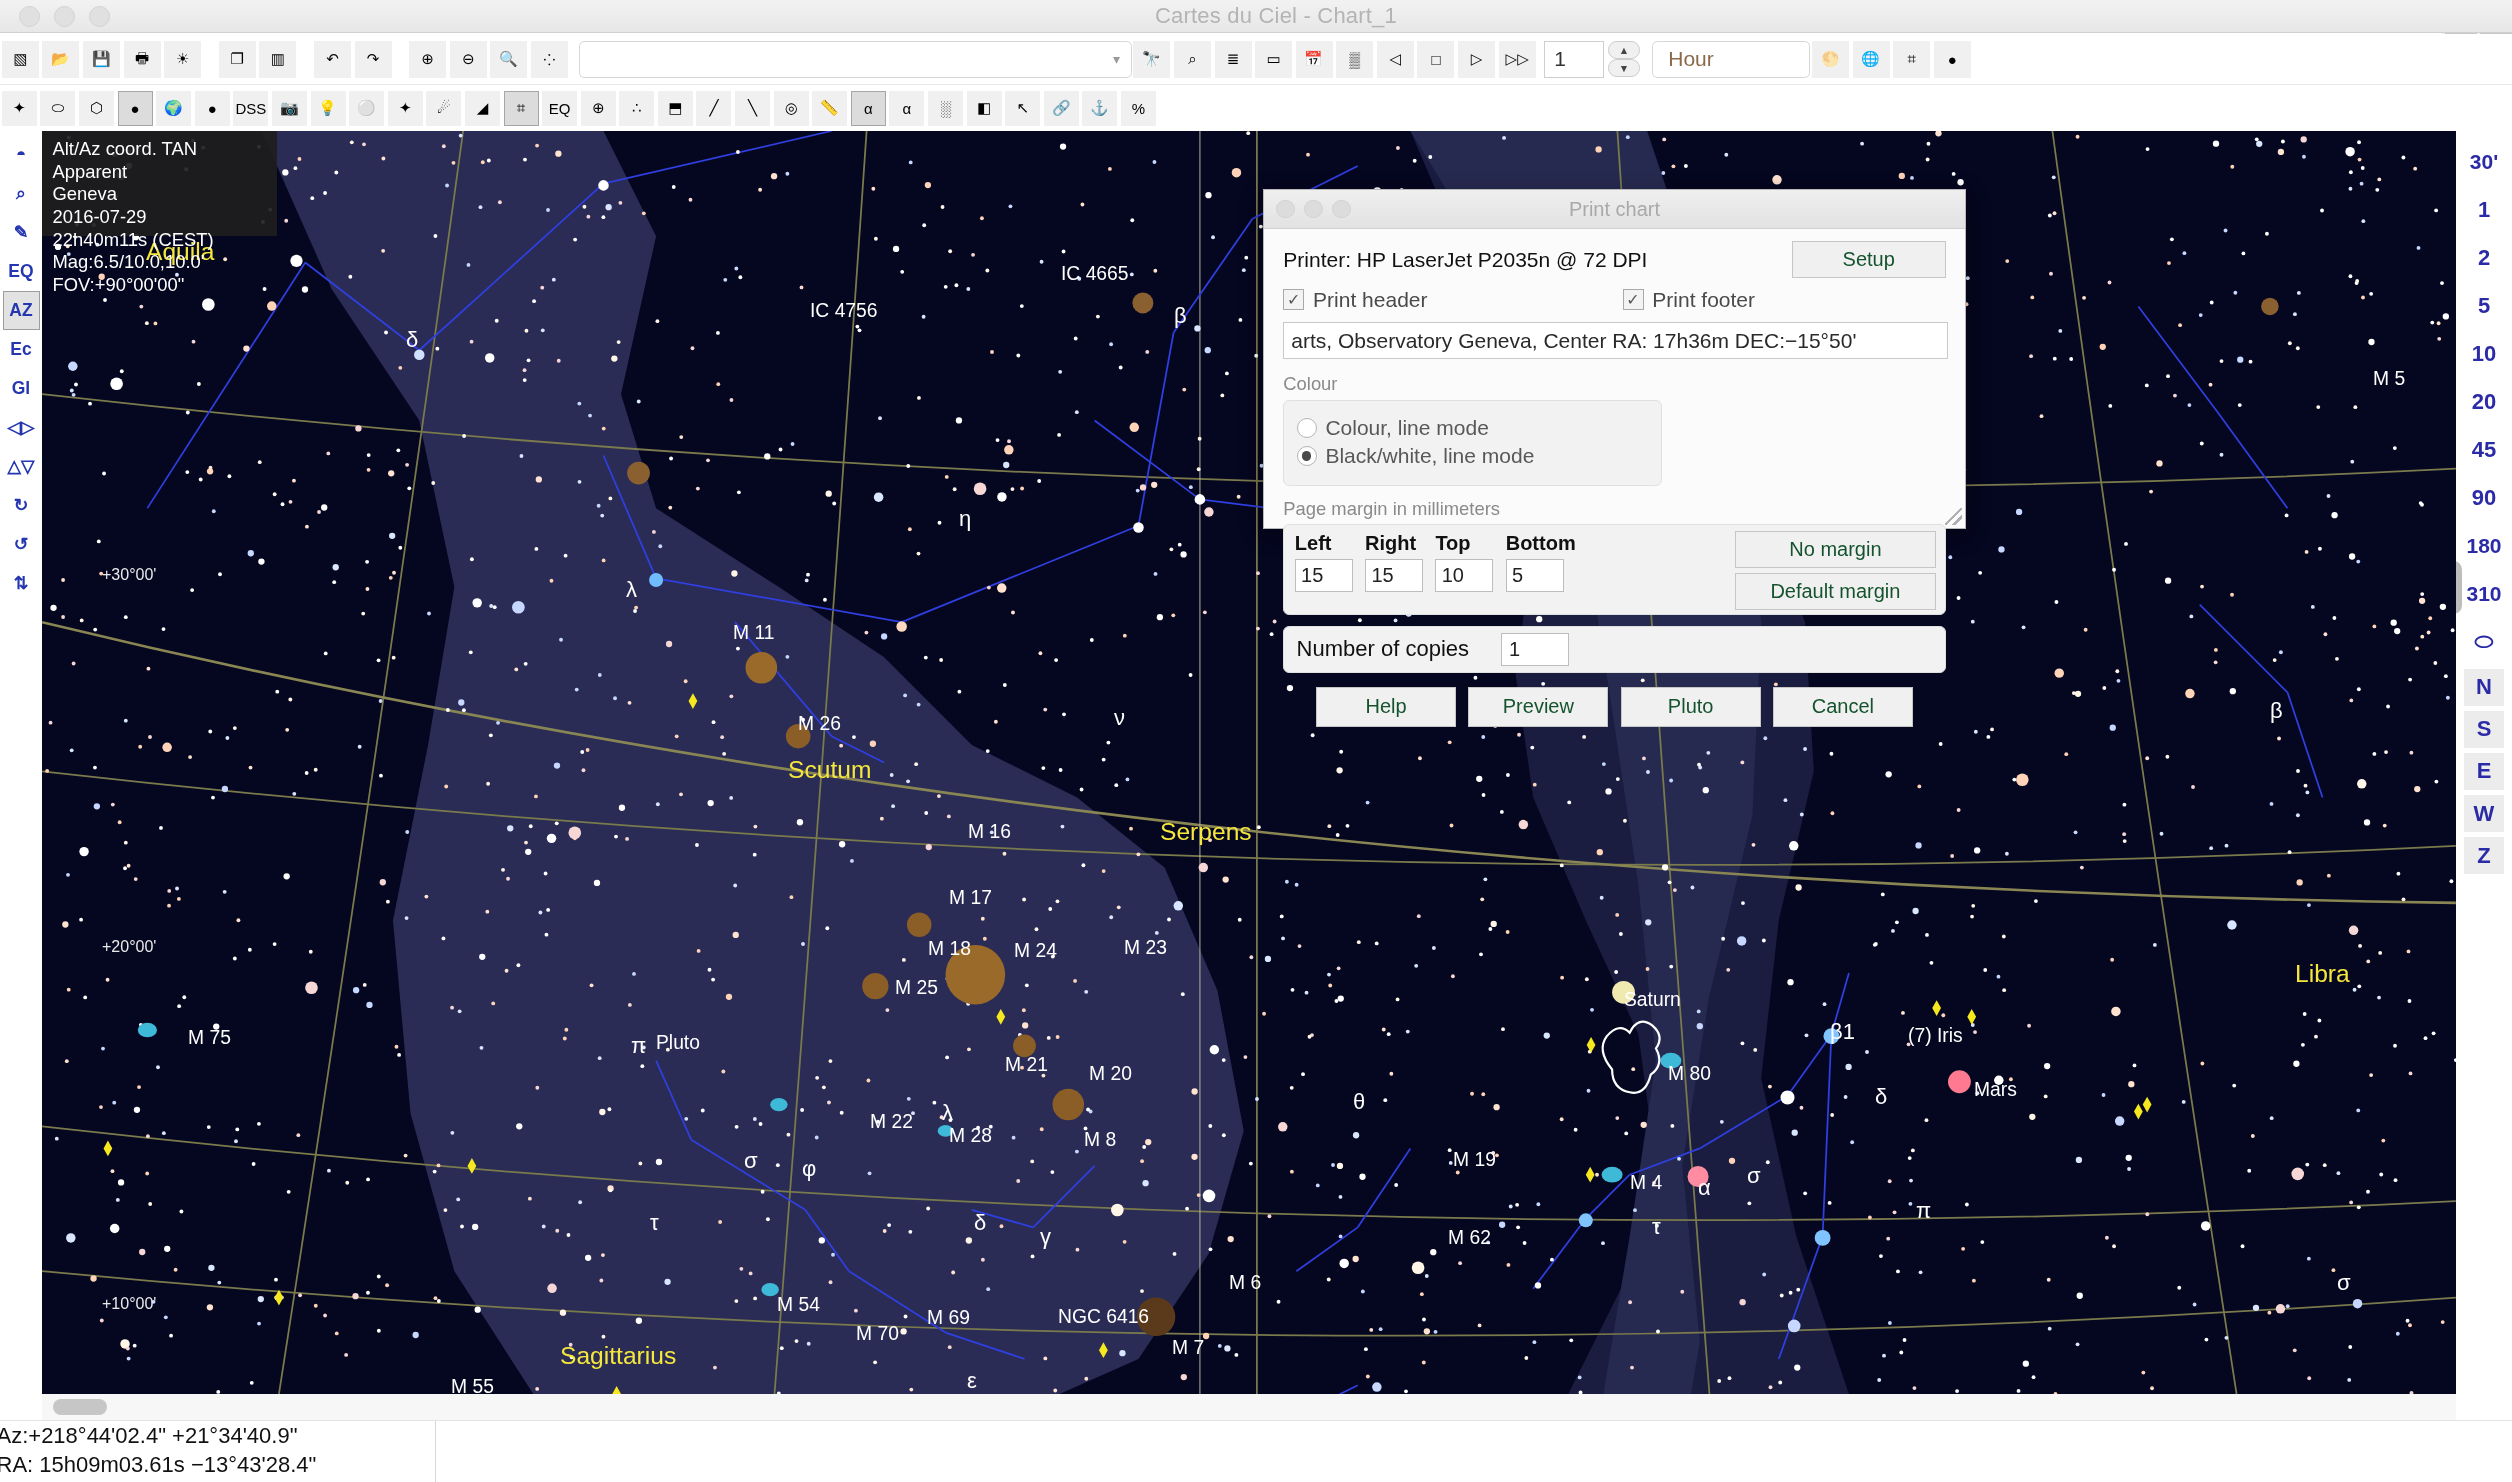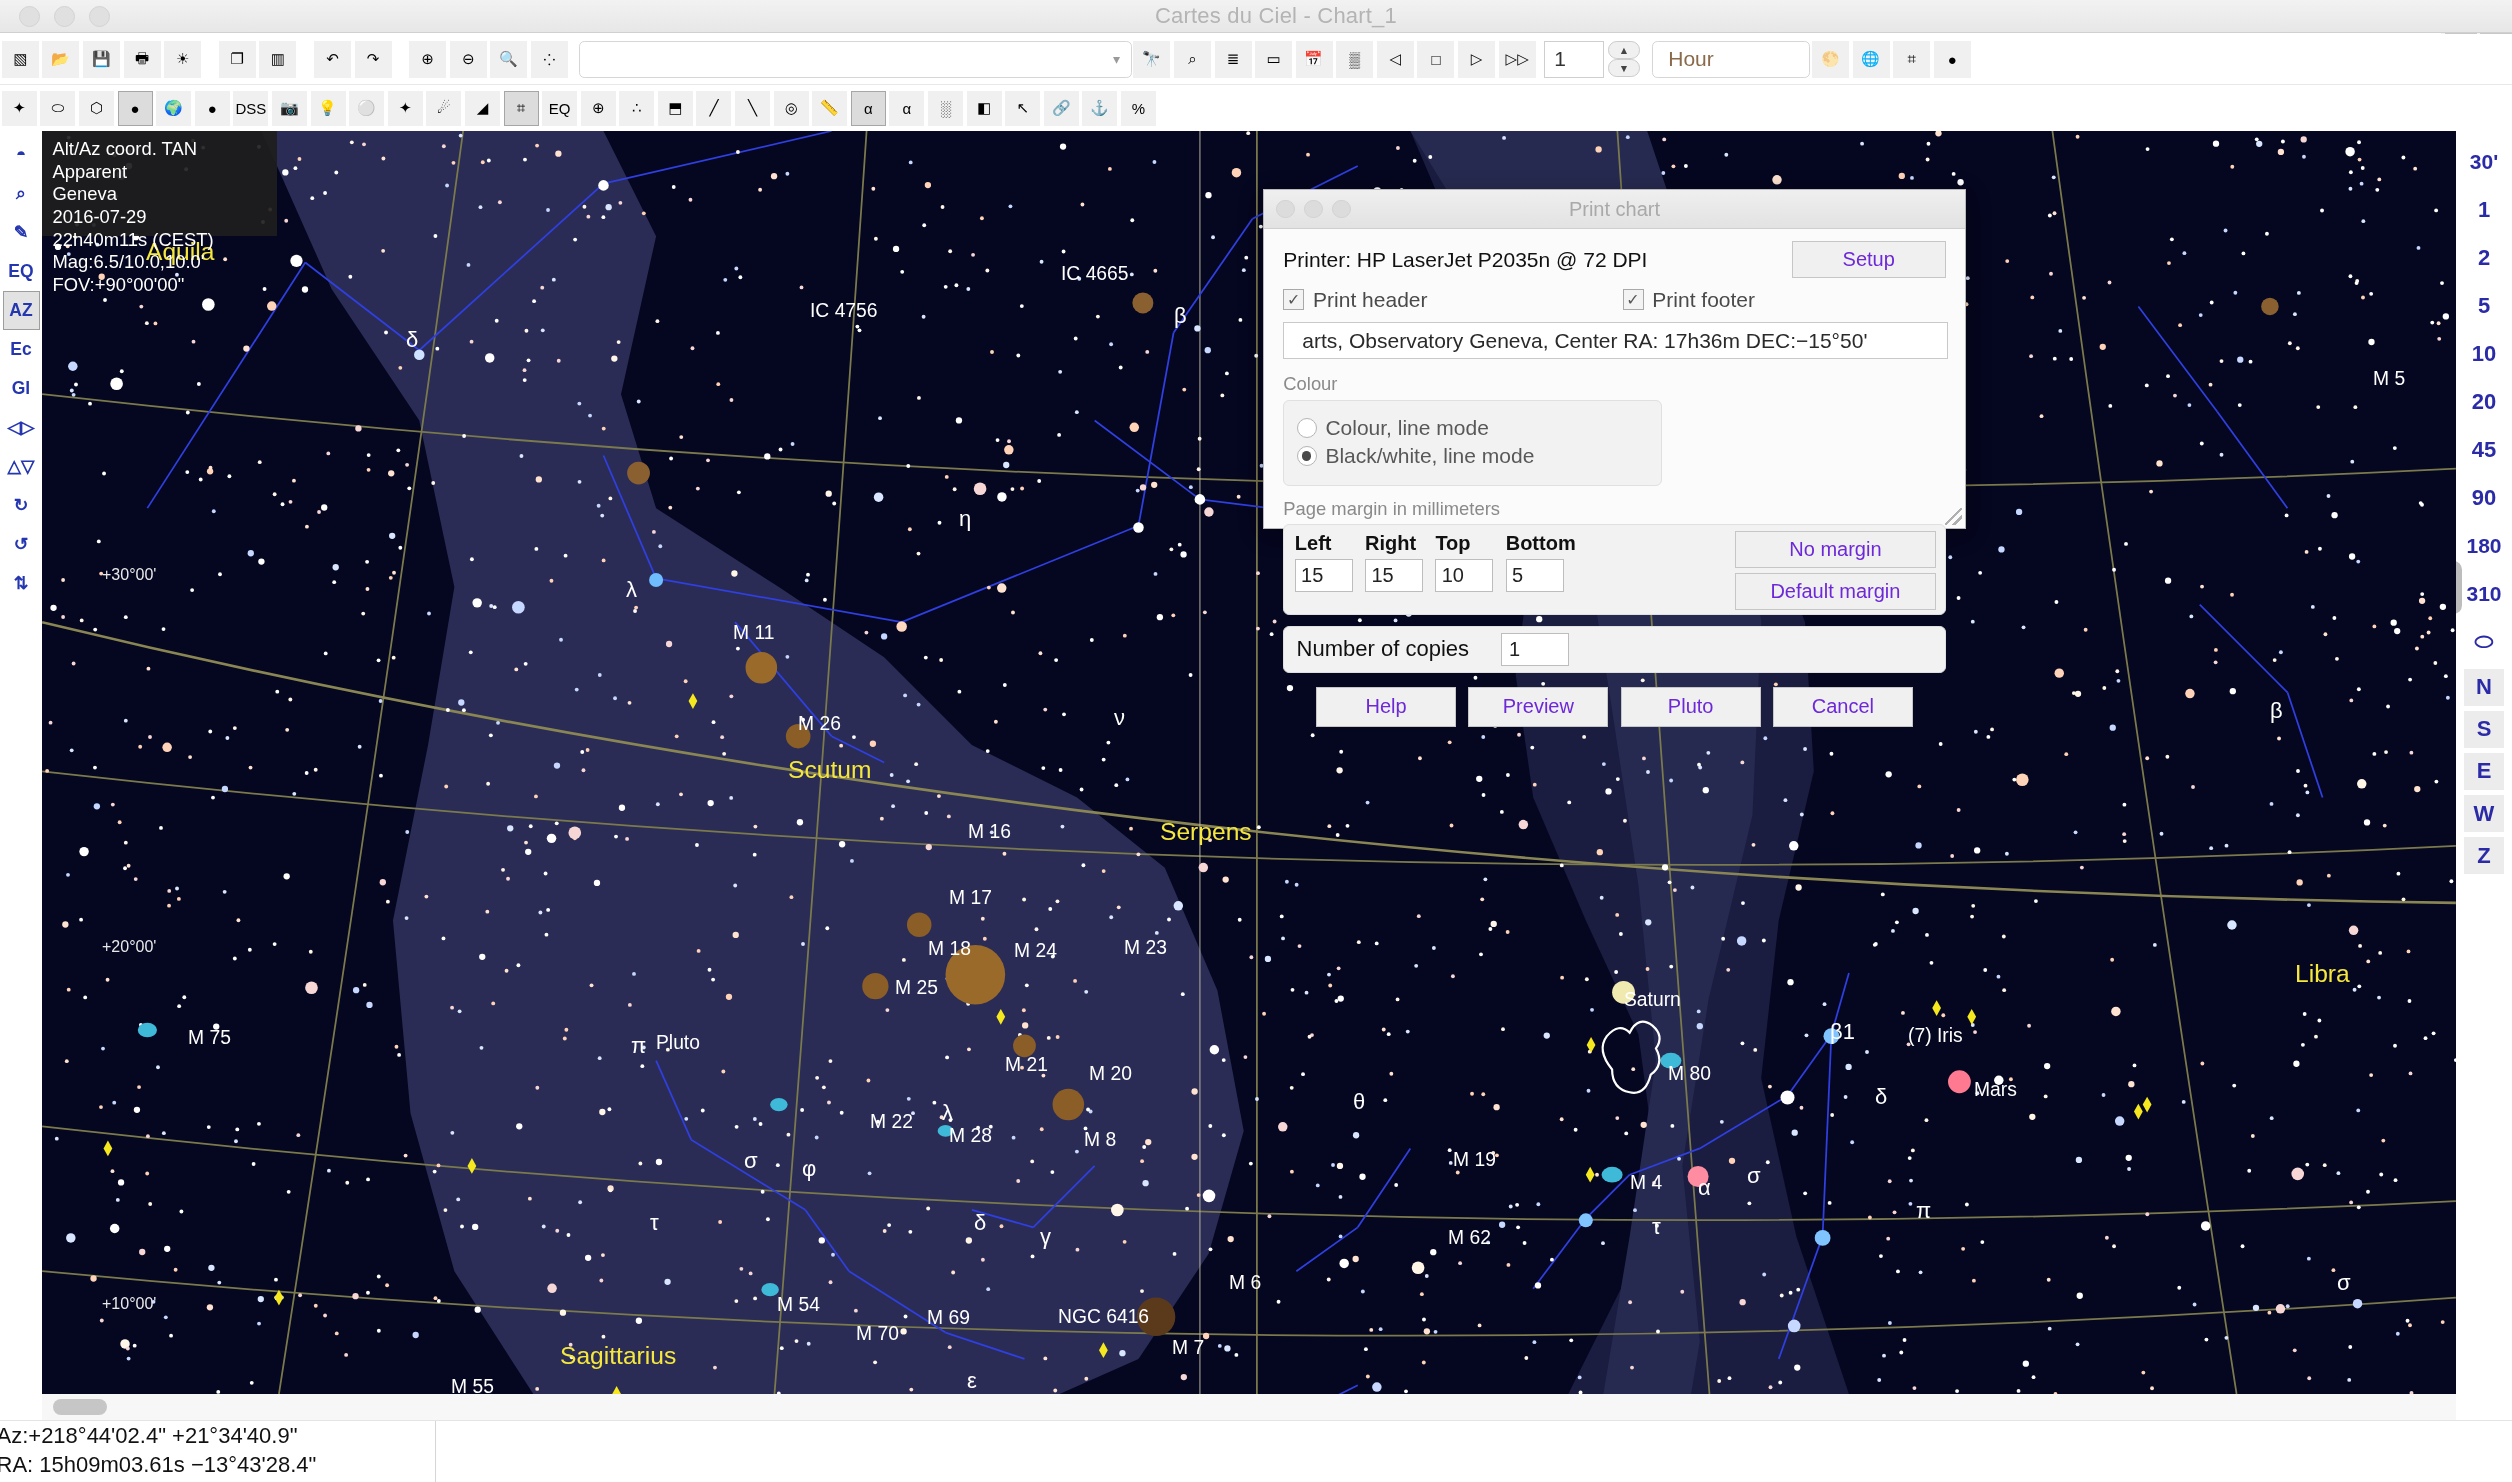--- a/index.html
+++ b/index.html
@@ -151,37 +151,37 @@
   .dlg-title .traffic span { width: 18.4px; height: 18.4px; background: #dcdcdc; }
   .dlg-title .t {
     position: absolute; left: 0; right: 0; text-align: center;
     font-size: 20px; color: #a9a9a9;
   }
   .dlg-body { padding: 12.3px 19.3px 0 19.3px; position: relative; height: 302px; }
 
   .row1 { display: flex; align-items: center; justify-content: space-between; }
   .printer-txt { font-size: 21px; color: #111; }
   .btn {
-    background: #f0f0f0; border: 0.9px solid #c6c6c6; color: #6d28d9;
+    background: #f0f0f0; border: 0.9px solid #c6c6c6; color: #14532d;
     font-size: 20px; display: flex; align-items: center; justify-content: center;
   }
   .btn.setup { width: 154px; height: 37px; }
 
   .chkrow { display: flex; align-items: center; margin-top: 9.6px; }
   .chk {
     width: 21px; height: 21px; border: 0.9px solid #a9a9a9; background: #f3f3f3;
     display: flex; align-items: center; justify-content: center;
     font-size: 16px; color: #555; margin-right: 8.8px;
   }
   .chklabel { font-size: 21px; color: #4a4a4a; }
   .chkspace { width: 195px; }
 
   .headerfield {
     margin-top: 10.5px; width: 665px; height: 37px; border: 0.9px solid #c9c9c9;
-    background: #fff; display: flex; align-items: center; padding-left: 18px;
+    background: #fff; display: flex; align-items: center; padding-left: 7px;
     font-size: 21px; color: #2a2a2a; overflow: hidden;
   }
 
   .groups { display: flex; margin-top: 14px; gap: 19.3px; }
   .grp-label { font-size: 18.4px; color: #8a8a8a; margin-bottom: 4.4px; }
   .grp-box {
     background: #f2f2f2; border: 0.9px solid #e0e0e0; border-radius: 6.1px;
     padding: 10.5px 12.3px 12.3px 12.3px;
   }
   .grp-a { width: 379px; }

